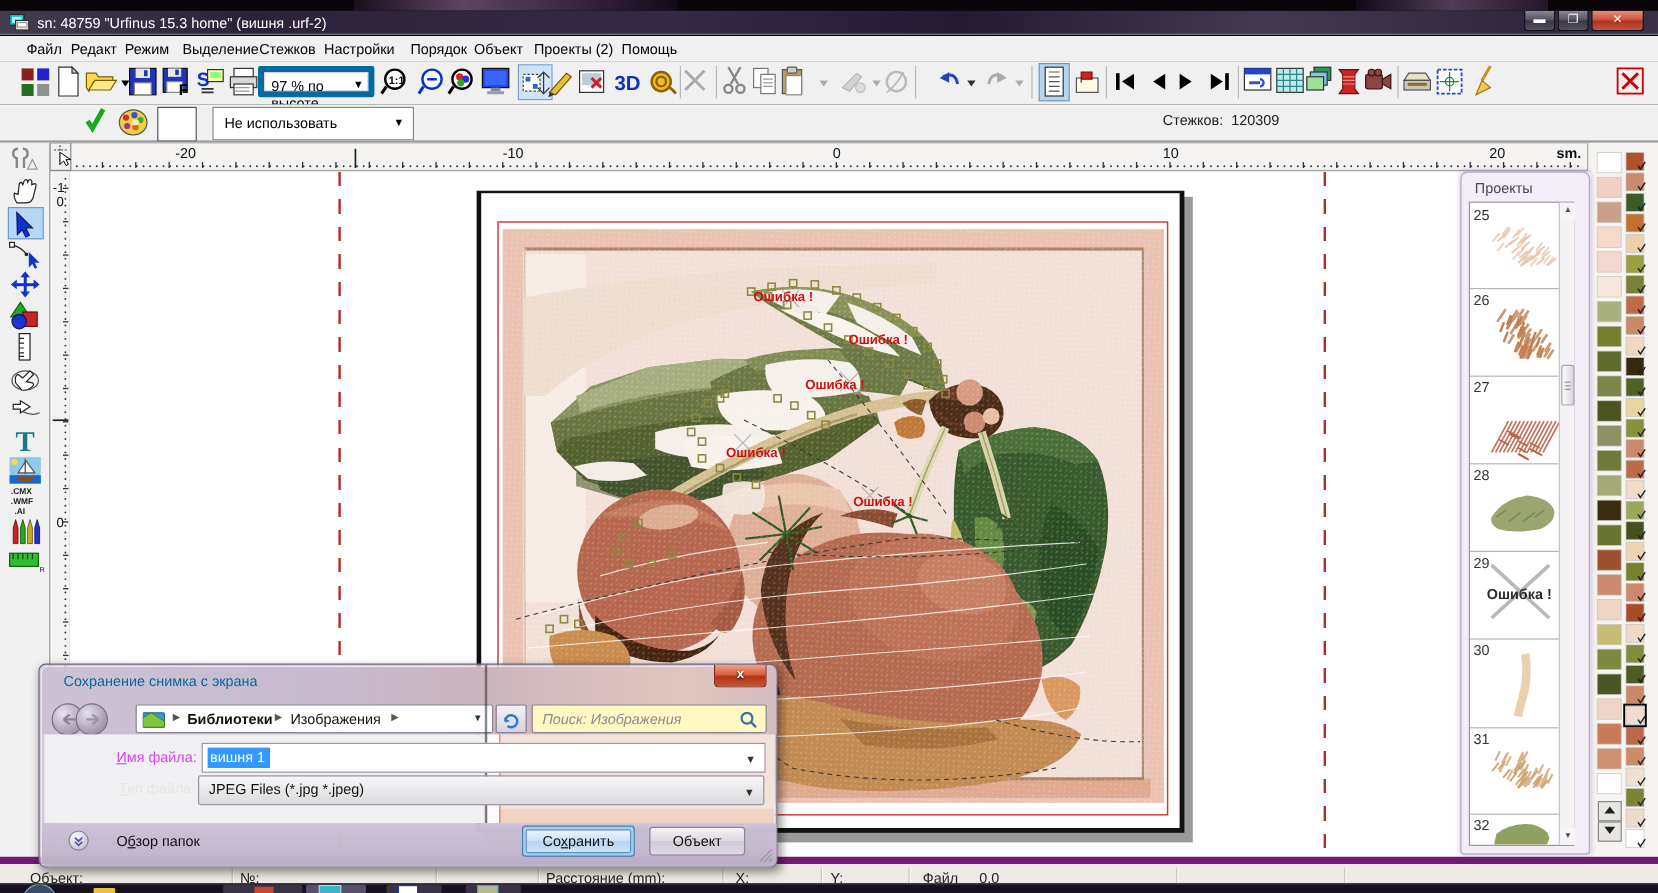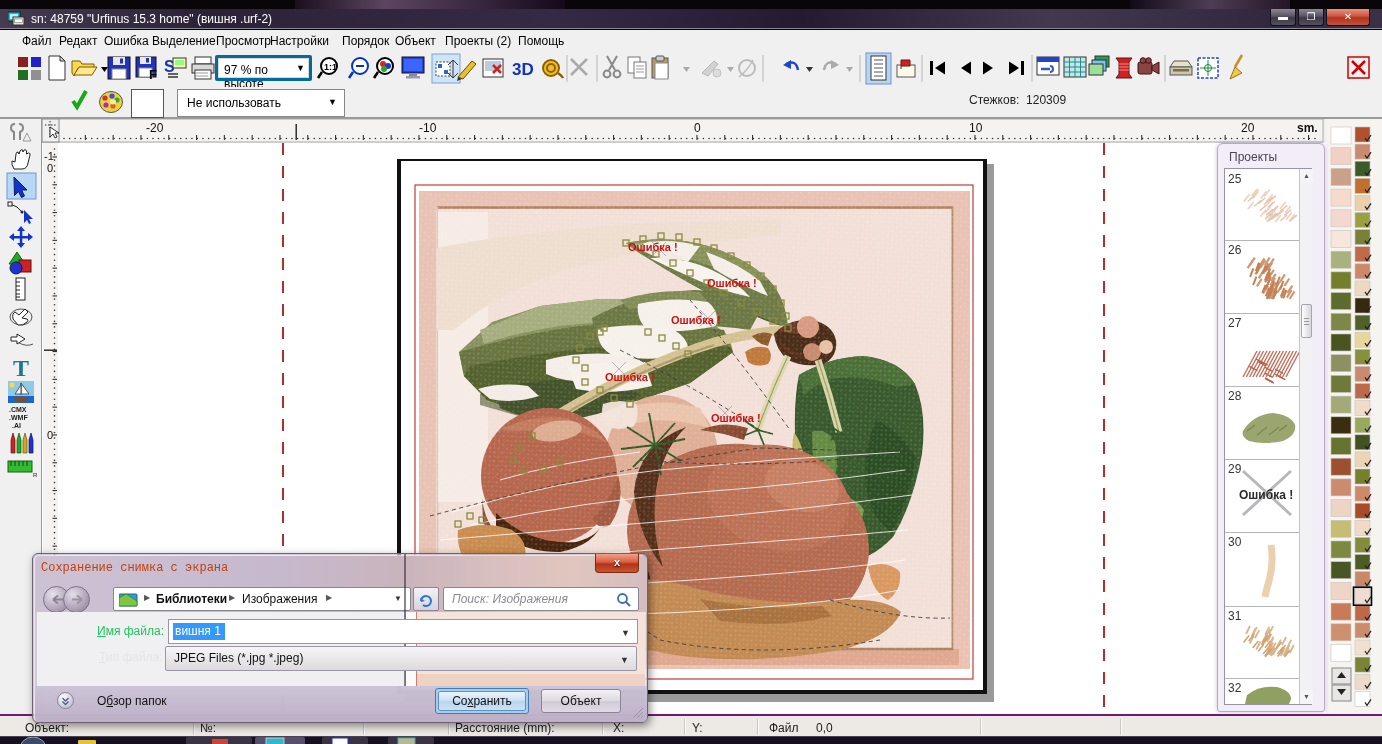--- a/index.html
+++ b/index.html
@@ -32,21 +32,21 @@
 
 #rulrow { left:0; top:119px; width:1382px; height:24px; background:#f0f0f0; }
 
 
 #main { left:0; top:143px; width:1382px; height:571px; background:#fff; }
 #ltool { left:0; top:119px; width:42px; height:595px; background:#f0f0f0; border-right:1px solid #9a9a9a; }
 #vrul { left:43px; top:0; width:15px; height:571px; background:#f8f8f8; border-right:1px solid #c8c8c8; }
 #canvas { left:59px; top:0; width:1323px; height:571px; background:#fff; }
 
 
-#statusbar { left:0; top:714px; width:1382px; height:22px; background:#ede9e4; border-top:2px solid #701a75;
+#statusbar { left:0; top:714px; width:1382px; height:22px; background:#ede9e4; border-top:6px solid #701a75;
   font-size:12px; color:#222; }
 #statusbar span { position:absolute; top:5px; }
 #statusbar .ssep { position:absolute; top:3px; width:2px; height:16px; border-left:1px solid #cac6c0; border-right:1px solid #fbfaf8; }
 #taskbar { left:0; top:736px; width:1382px; height:8px; background:#171021; border-top:1px solid #4c4258; }
 </style>
 </head>
 <body>
 <div id="root">
   <div class="abs" id="topstrip">
     <div class="abs" style="left:295px;top:0;width:270px;height:9px;background:linear-gradient(90deg,#1a0f1e,#5c4560,#3a2840,#14091a);"></div>
@@ -58,23 +58,23 @@
       <rect x="2" y="3" width="8" height="5" fill="#b0f0ff"></rect>
       <rect x="5" y="6" width="11" height="8" fill="#e8e4da" stroke="#333"></rect>
       <rect x="6.5" y="8" width="8" height="3.5" fill="#fff" stroke="#555" stroke-width="0.5"></rect>
     </svg>
     <span class="abs" id="titletext">sn: 48759 "Urfinus 15.3 home" (вишня .urf-2)</span>
     <div class="abs" id="winbtns"><span class="wb">▬</span><span class="wb">❐</span><span class="wb close">✕</span></div>
   </div>
   <div class="abs" id="menubar">
     <span style="left:22px">Файл</span>
       <span style="left:59px">Редакт</span>
-      <span style="left:104px">Ошибка</span>
+      <span style="left:104px">Режим</span>
     <span style="left:152px">Выделение</span>
-      <span style="left:216px">Просмотр</span>
+      <span style="left:216px">Стежков</span>
       <span style="left:270px">Настройки</span>
     <span style="left:342px">Порядок</span>
       <span style="left:395px">Объект</span>
       <span style="left:445px">Проекты (2)</span>
     <span style="left:518px">Помощь</span>
   </div>
   <div class="abs" id="tb1">
     <svg class="abs" style="left:0;top:0" width="1382" height="36" viewBox="0 0 1382 36">
 
       <g transform="translate(18,6)">
@@ -286,21 +286,21 @@
       <g transform="translate(1228,4)">
         <path d="M14 0 L7 12" stroke="#c89020" stroke-width="2.5"></path>
         <path d="M7 12 l-5 12 l12 -6 z" fill="#f0c84a" stroke="#a07010"></path>
       </g>
 
       <g transform="translate(1348,6)">
         <rect x="0" y="0" width="21" height="21" fill="none" stroke="#cc0000" stroke-width="1.5"></rect>
         <path d="M4 4 l13 13 m0 -13 l-13 13" stroke="#cc0000" stroke-width="2.5"></path>
       </g>
     </svg>
-    <div class="abs" style="left:215px;top:4px;width:97px;height:26px;border:3px solid #0369a1;border-radius:2px;background:#fff;box-shadow:inset 0 0 0 1px #d8d8d8;">
+    <div class="abs" style="left:215px;top:4px;width:97px;height:26px;border:5px solid #0369a1;border-radius:2px;background:#fff;box-shadow:inset 0 0 0 1px #d8d8d8;">
       <span class="abs" style="left:6px;top:5px;font-size:12px;">97 % по высоте</span>
       <span class="abs" style="right:4px;top:5px;font-size:9px;">▼</span>
     </div>
   </div>
   <div class="abs" id="tb2">
     <svg class="abs" style="left:0;top:0" width="1382" height="32" viewBox="0 0 1382 32">
       <path d="M73 14 l4 6 l9 -16" stroke="#18a818" stroke-width="4" fill="none"></path>
       <g transform="translate(99,4)">
         <ellipse cx="12" cy="11" rx="11.5" ry="10.5" fill="#f0d040" stroke="#555"></ellipse>
         <circle cx="6" cy="7" r="2.6" fill="#cc3333"></circle>
@@ -1370,21 +1370,21 @@
     <i class="ssep" style="left:602px"></i>
       <i class="ssep" style="left:684px"></i>
       <i class="ssep" style="left:757px"></i>
     <i class="ssep" style="left:980px"></i>
       <i class="ssep" style="left:1120px"></i>
   </div>
   <div class="abs" id="dlg" style="left:32px;top:553px;width:616px;height:170px;border-radius:6px;border:1px solid #6f6278;box-shadow:2px 3px 8px rgba(0,0,0,0.45);background:rgba(200,188,208,0.75);">
     <div class="abs" style="left:1px;top:1px;width:612px;height:166px;border:1px solid rgba(255,255,255,0.55);border-radius:5px;"></div>
 
     <div class="abs" style="left:2px;top:2px;width:612px;height:56px;border-radius:5px 5px 0 0;background:linear-gradient(90deg,#cdc2d4 0%,#c6b9ce 38%,#c9b4bc 60%,#d8bfc0 75%,#e0c6bd 88%,#d4bcc2 100%);"></div>
-    <span class="abs" style="left:8px;top:7px;font-size:12px;color:#c2410c;font-family:Liberation Mono, monospace;">Сохранение снимка с экрана</span>
+    <span class="abs" style="left:20px;top:7px;font-size:12px;color:#0369a1;">Сохранение снимка с экрана</span>
 
     <div class="abs" style="left:562px;top:0px;width:44px;height:19px;background:linear-gradient(#f0a088,#d95f41 45%,#b33318 55%,#c8542f);border:1px solid #7a2a10;border-top:none;border-radius:0 0 4px 4px;color:#fff;text-align:center;font-size:11px;font-weight:bold;line-height:17px;text-shadow:0 1px 2px #000;">x</div>
 
     <div class="abs" style="left:10px;top:32px;width:27px;height:27px;border-radius:50%;background:radial-gradient(circle at 35% 30%,#e8e2ee,#a89cb2 70%,#887a94);border:1px solid #7a6f86;"></div>
     <div class="abs" style="left:30px;top:32px;width:27px;height:27px;border-radius:50%;background:radial-gradient(circle at 35% 30%,#e4deea,#a498ae 70%,#847690);border:1px solid #7a6f86;"></div>
     <svg class="abs" style="left:10px;top:32px" width="50" height="27" viewBox="0 0 50 27">
       <path d="M10 13.5 h10 M10 13.5 l5 -4 M10 13.5 l5 4" stroke="#8a8494" stroke-width="2" fill="none"></path>
       <path d="M39 13.5 h-10 M39 13.5 l-5 -4 M39 13.5 l-5 4" stroke="#9a94a4" stroke-width="2" fill="none"></path>
     </svg>
 
@@ -1402,36 +1402,36 @@
     </div>
 
     <div class="abs" style="left:380px;top:33px;width:26px;height:24px;background:linear-gradient(#f4f2f6,#d8d2de);border:1px solid #8a8494;border-radius:2px;">
       <svg class="abs" style="left:3px;top:3px" width="18" height="18" viewBox="0 0 18 18">
         <path d="M4 10 a5 5 0 1 1 2 4" stroke="#2a7ad0" stroke-width="2" fill="none"></path>
         <path d="M4 6 v5 h5" fill="none" stroke="#2a7ad0" stroke-width="0"></path>
         <path d="M3 7 l1 4 l4 -1" fill="#2a7ad0"></path>
       </svg>
     </div>
 
-    <div class="abs" style="left:410px;top:33px;width:196px;height:24px;background:#ffffff;border:1px solid #8a8494;border-radius:2px;">
+    <div class="abs" style="left:410px;top:33px;width:196px;height:24px;background:#fef9c3;border:1px solid #8a8494;border-radius:2px;">
       <span class="abs" style="left:8px;top:4px;font-size:12px;font-style:italic;color:#8a8a92;">Поиск: Изображения</span>
       <svg class="abs" style="right:6px;top:4px" width="16" height="16" viewBox="0 0 16 16">
         <circle cx="6.5" cy="6.5" r="4.5" fill="none" stroke="#3a6ea8" stroke-width="1.8"></circle>
         <path d="M10 10 l4 4" stroke="#3a6ea8" stroke-width="2"></path>
       </svg>
     </div>
 
     <div class="abs" style="left:4px;top:58px;width:368px;height:74px;background:#f0eff1;"></div>
     <div class="abs" style="left:373px;top:58px;width:10px;height:74px;background:#fdfbfa;"></div>
     <div class="abs" style="left:383px;top:58px;width:229px;height:74px;background:#f3e3db;"></div>
     <div class="abs" style="left:383px;top:120px;width:229px;height:12px;background:#eed3c4;"></div>
     <div class="abs" style="left:371px;top:0px;width:2px;height:132px;background:rgba(40,35,50,0.55);"></div>
     <div class="abs" style="left:383px;top:58px;width:1px;height:74px;background:rgba(197,59,54,0.6);"></div>
 
-    <span class="abs" style="left:64px;top:70px;font-size:12px;color:#22c55e;"><u>И</u>мя файла:</span>
+    <span class="abs" style="left:64px;top:70px;font-size:12px;color:#d946ef;"><u>И</u>мя файла:</span>
     <div class="abs" style="left:135px;top:65px;width:470px;height:25px;background:#fff;border:1px solid #9a94a4;">
       <div class="abs" style="left:4px;top:3px;width:52px;height:17px;background:#3399ff;"></div>
       <span class="abs" style="left:6px;top:4px;font-size:12px;color:#fff;">вишня 1</span>
       <span class="abs" style="right:7px;top:8px;font-size:9px;color:#333;">▼</span>
     </div>
 
     <span class="abs" style="left:66px;top:96px;font-size:12px;color:#e5e5e5;"><u>Т</u>ип файла:</span>
     <div class="abs" style="left:132px;top:92px;width:472px;height:25px;background:linear-gradient(#f6f5f7,#dddade);border:1px solid #9a94a4;border-radius:2px;">
       <span class="abs" style="left:8px;top:4px;font-size:12px;color:#111;">JPEG Files (*.jpg *.jpeg)</span>
       <span class="abs" style="right:7px;top:8px;font-size:9px;color:#333;">▼</span>

